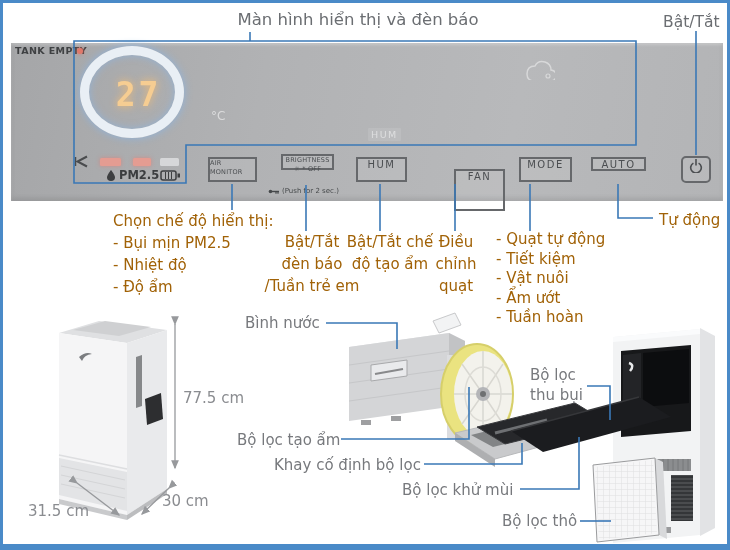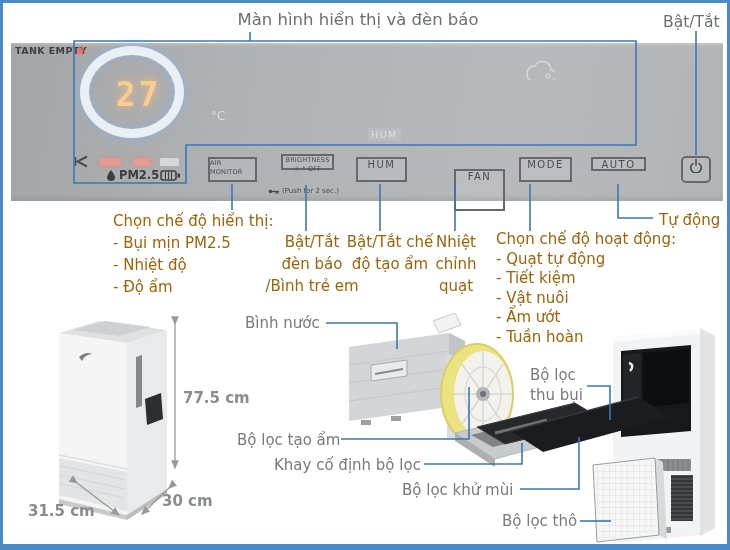--- a/index.html
+++ b/index.html
@@ -10,21 +10,21 @@
   }
   .abs{position:absolute;}
   
   .callout{color:#a16207;font-size:15px;line-height:22px;white-space:nowrap;}
   .callout.tight{line-height:19.5px;}
   .center{text-align:center;}
   #title{left:170px;top:7px;width:370px;text-align:center;font-size:16.5px;color:#6b6e72;}
   #power-label{left:660px;top:8px;font-size:15.5px;color:#6b6e72;}
   #tu-dong{left:656px;top:206px;}
   .part-label{color:#77797d;font-size:15px;line-height:20px;white-space:nowrap;}
-  .dim-label{color:#8a8c90;font-size:15px;white-space:nowrap;font-weight:bold;}
+  .dim-label{color:#8a8c90;font-size:15px;white-space:nowrap;}
   
   #panel{
     left:8px;top:40px;width:712px;height:158px;
     background:linear-gradient(100deg,#a5a6a8 0%,#b1b2b4 35%,#b8b9bb 70%,#b3b4b6 100%);
     box-shadow:inset 0 -3px 5px rgba(0,0,0,.10), inset 0 2px 3px rgba(255,255,255,.25);
     z-index:2;
   }
   #tank-empty{left:4px;top:2px;font-size:9.5px;font-weight:600;color:#3f4143;letter-spacing:.4px;}
   #tank-dot{left:66px;top:5px;width:6px;height:6px;border-radius:50%;background:#e0796b;box-shadow:0 0 4px #e0796b;}
   #ring{left:69px;top:3px;width:86px;height:74px;border:9px solid #e9eff5;border-radius:50%;
@@ -257,36 +257,35 @@
   <div class="abs txt callout" style="left:110px;top:207px">
     <div>Chọn chế độ hiển thị:</div>
     <div>- Bụi mịn PM2.5</div>
     <div>- Nhiệt độ</div>
     <div>- Độ ẩm</div>
   </div>
 
   <div class="abs txt callout center" style="left:248px;top:228px;width:122px">
     <div>Bật/Tắt</div>
     <div>đèn báo</div>
-    <div>/Bình trẻ em</div>
+    <div>/Tuần trẻ em</div>
   </div>
 
   <div class="abs txt callout center" style="left:334px;top:228px;width:106px">
     <div>Bật/Tắt chế</div>
     <div>độ tạo ẩm</div>
   </div>
 
   <div class="abs txt callout center" style="left:429px;top:228px;width:48px">
-    <div>Nhiệt</div>
+    <div>Điều</div>
     <div>chỉnh</div>
     <div>quạt</div>
   </div>
 
   <div class="abs txt callout tight" style="left:493px;top:227px">
-    <div>Chọn chế độ hoạt động:</div>
     <div>- Quạt tự động</div>
     <div>- Tiết kiệm</div>
     <div>- Vật nuôi</div>
     <div>- Ẩm ướt</div>
     <div>- Tuần hoàn</div>
   </div>
 
   <div class="abs txt part-label" style="left:242px;top:310px">Bình nước</div>
   <div class="abs txt part-label" style="left:234px;top:427px">Bộ lọc tạo ẩm</div>
   <div class="abs txt part-label" style="left:271px;top:452px">Khay cố định bộ lọc</div>

